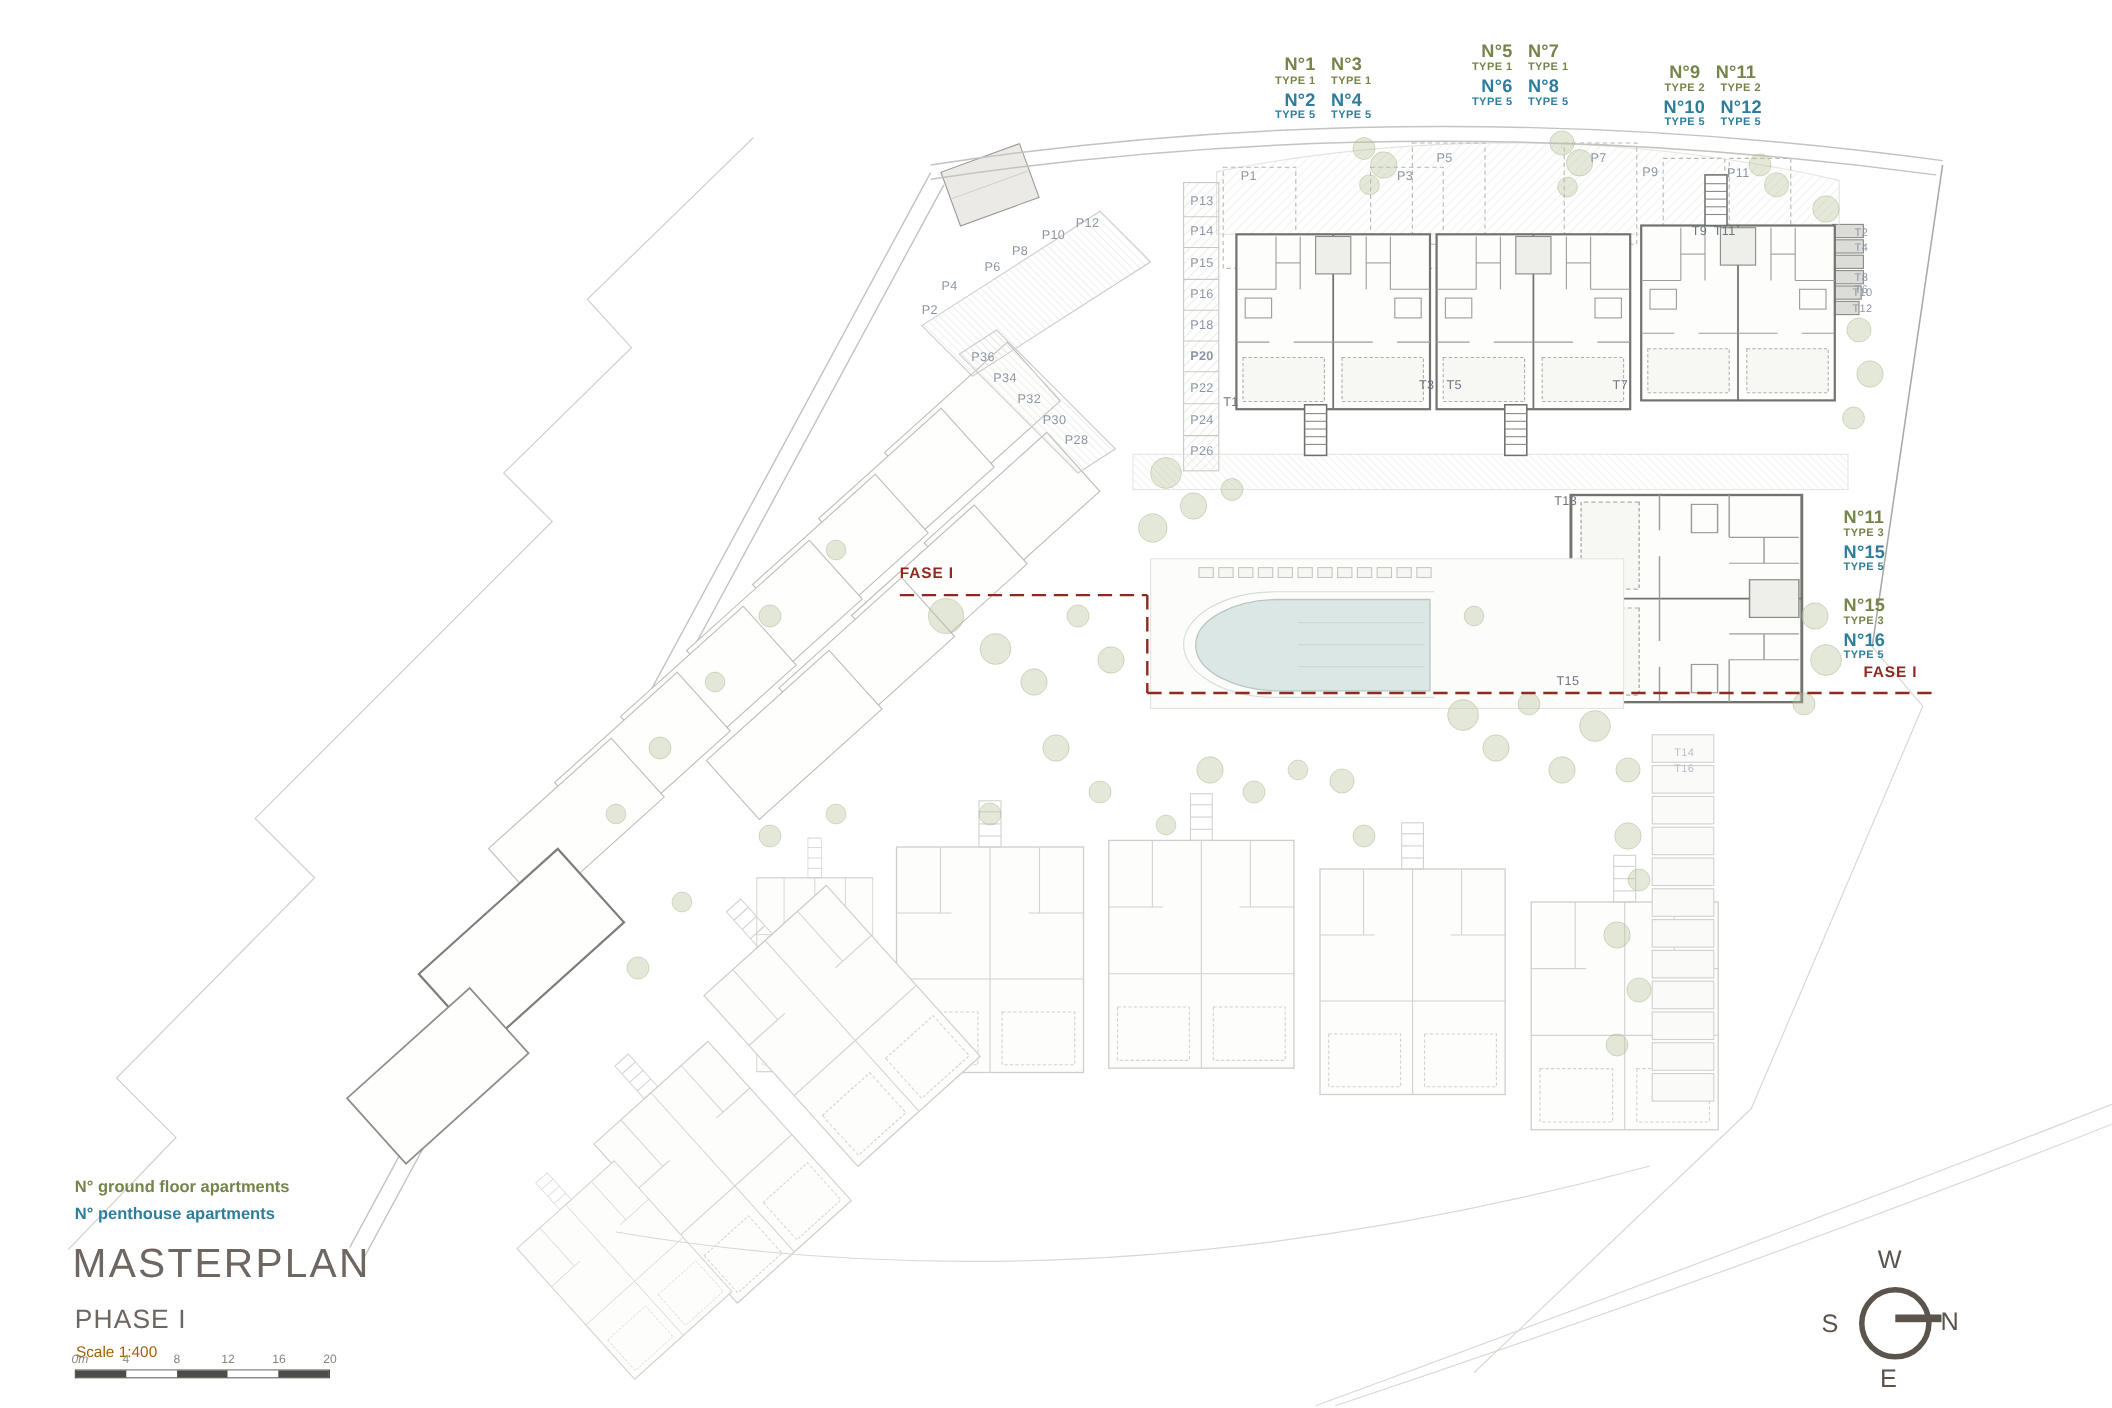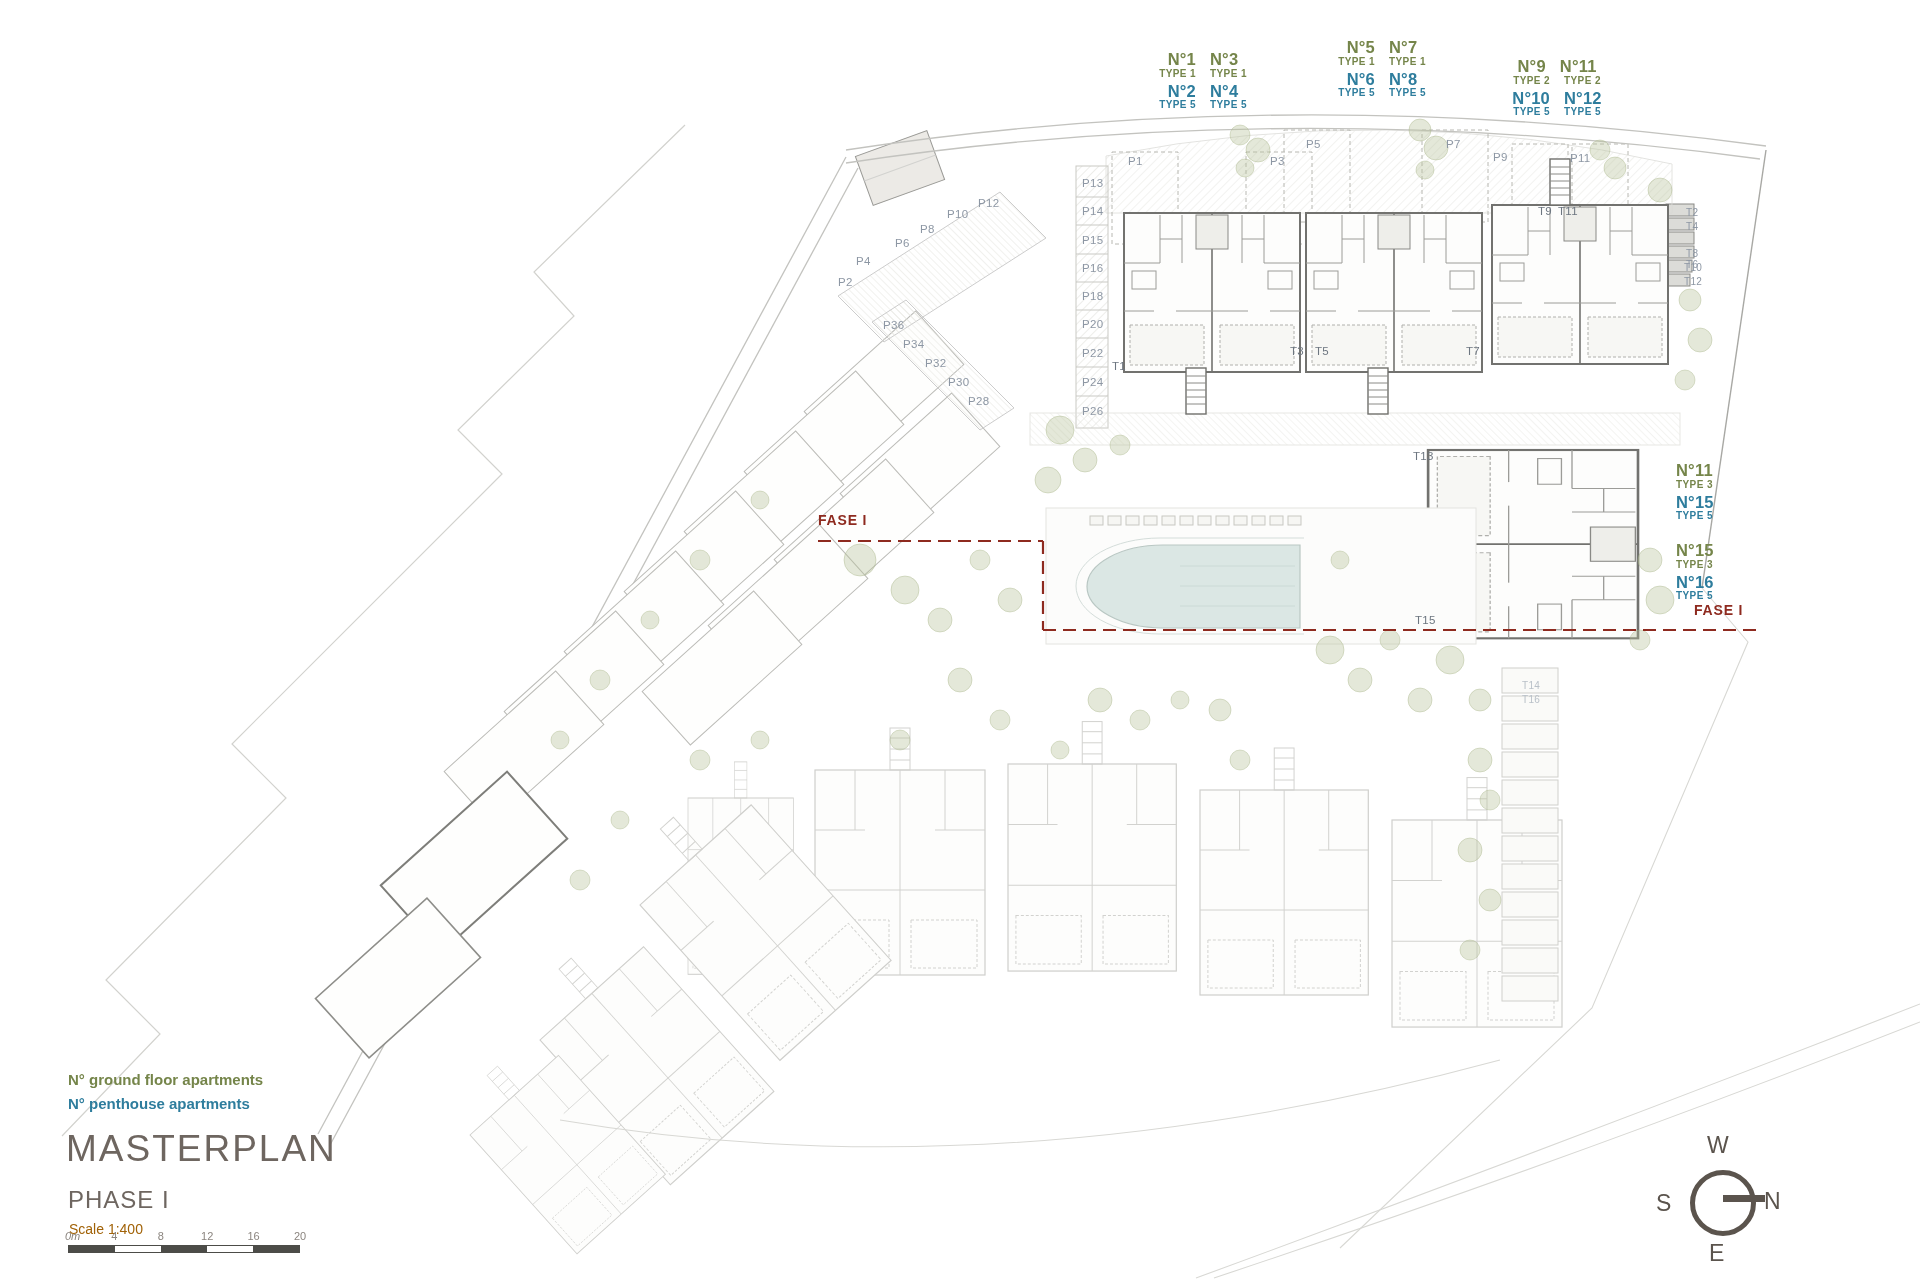--- a/index.html
+++ b/index.html
@@ -384,21 +384,21 @@
     <span class="plan-label" style="left: 1270px; top: 161px;">P3</span>
     <span class="plan-label" style="left: 1306px; top: 144px;">P5</span>
     <span class="plan-label" style="left: 1446px; top: 144px;">P7</span>
     <span class="plan-label" style="left: 1493px; top: 157px;">P9</span>
     <span class="plan-label" style="left: 1570px; top: 158px;">P11</span>
     <span class="plan-label" style="left: 1082px; top: 183px;">P13</span>
     <span class="plan-label" style="left: 1082px; top: 211px;">P14</span>
     <span class="plan-label" style="left: 1082px; top: 240px;">P15</span>
     <span class="plan-label" style="left: 1082px; top: 268px;">P16</span>
     <span class="plan-label" style="left: 1082px; top: 296px;">P18</span>
-    <span class="plan-label" style="left: 1082px; top: 324px;">P20</span>
+    <span class="plan-label" style="left: 1082px; top: 324px; font-weight: bold;">P20</span>
     <span class="plan-label" style="left: 1082px; top: 353px;">P22</span>
     <span class="plan-label" style="left: 1082px; top: 382px;">P24</span>
     <span class="plan-label" style="left: 1082px; top: 411px;">P26</span>
     <span class="plan-label" style="left: 978px; top: 203px;">P12</span>
     <span class="plan-label" style="left: 947px; top: 214px;">P10</span>
     <span class="plan-label" style="left: 920px; top: 229px;">P8</span>
     <span class="plan-label" style="left: 895px; top: 243px;">P6</span>
     <span class="plan-label" style="left: 856px; top: 261px;">P4</span>
     <span class="plan-label" style="left: 838px; top: 282px;">P2</span>
     <span class="plan-label" style="left: 883px; top: 325px;">P36</span>

